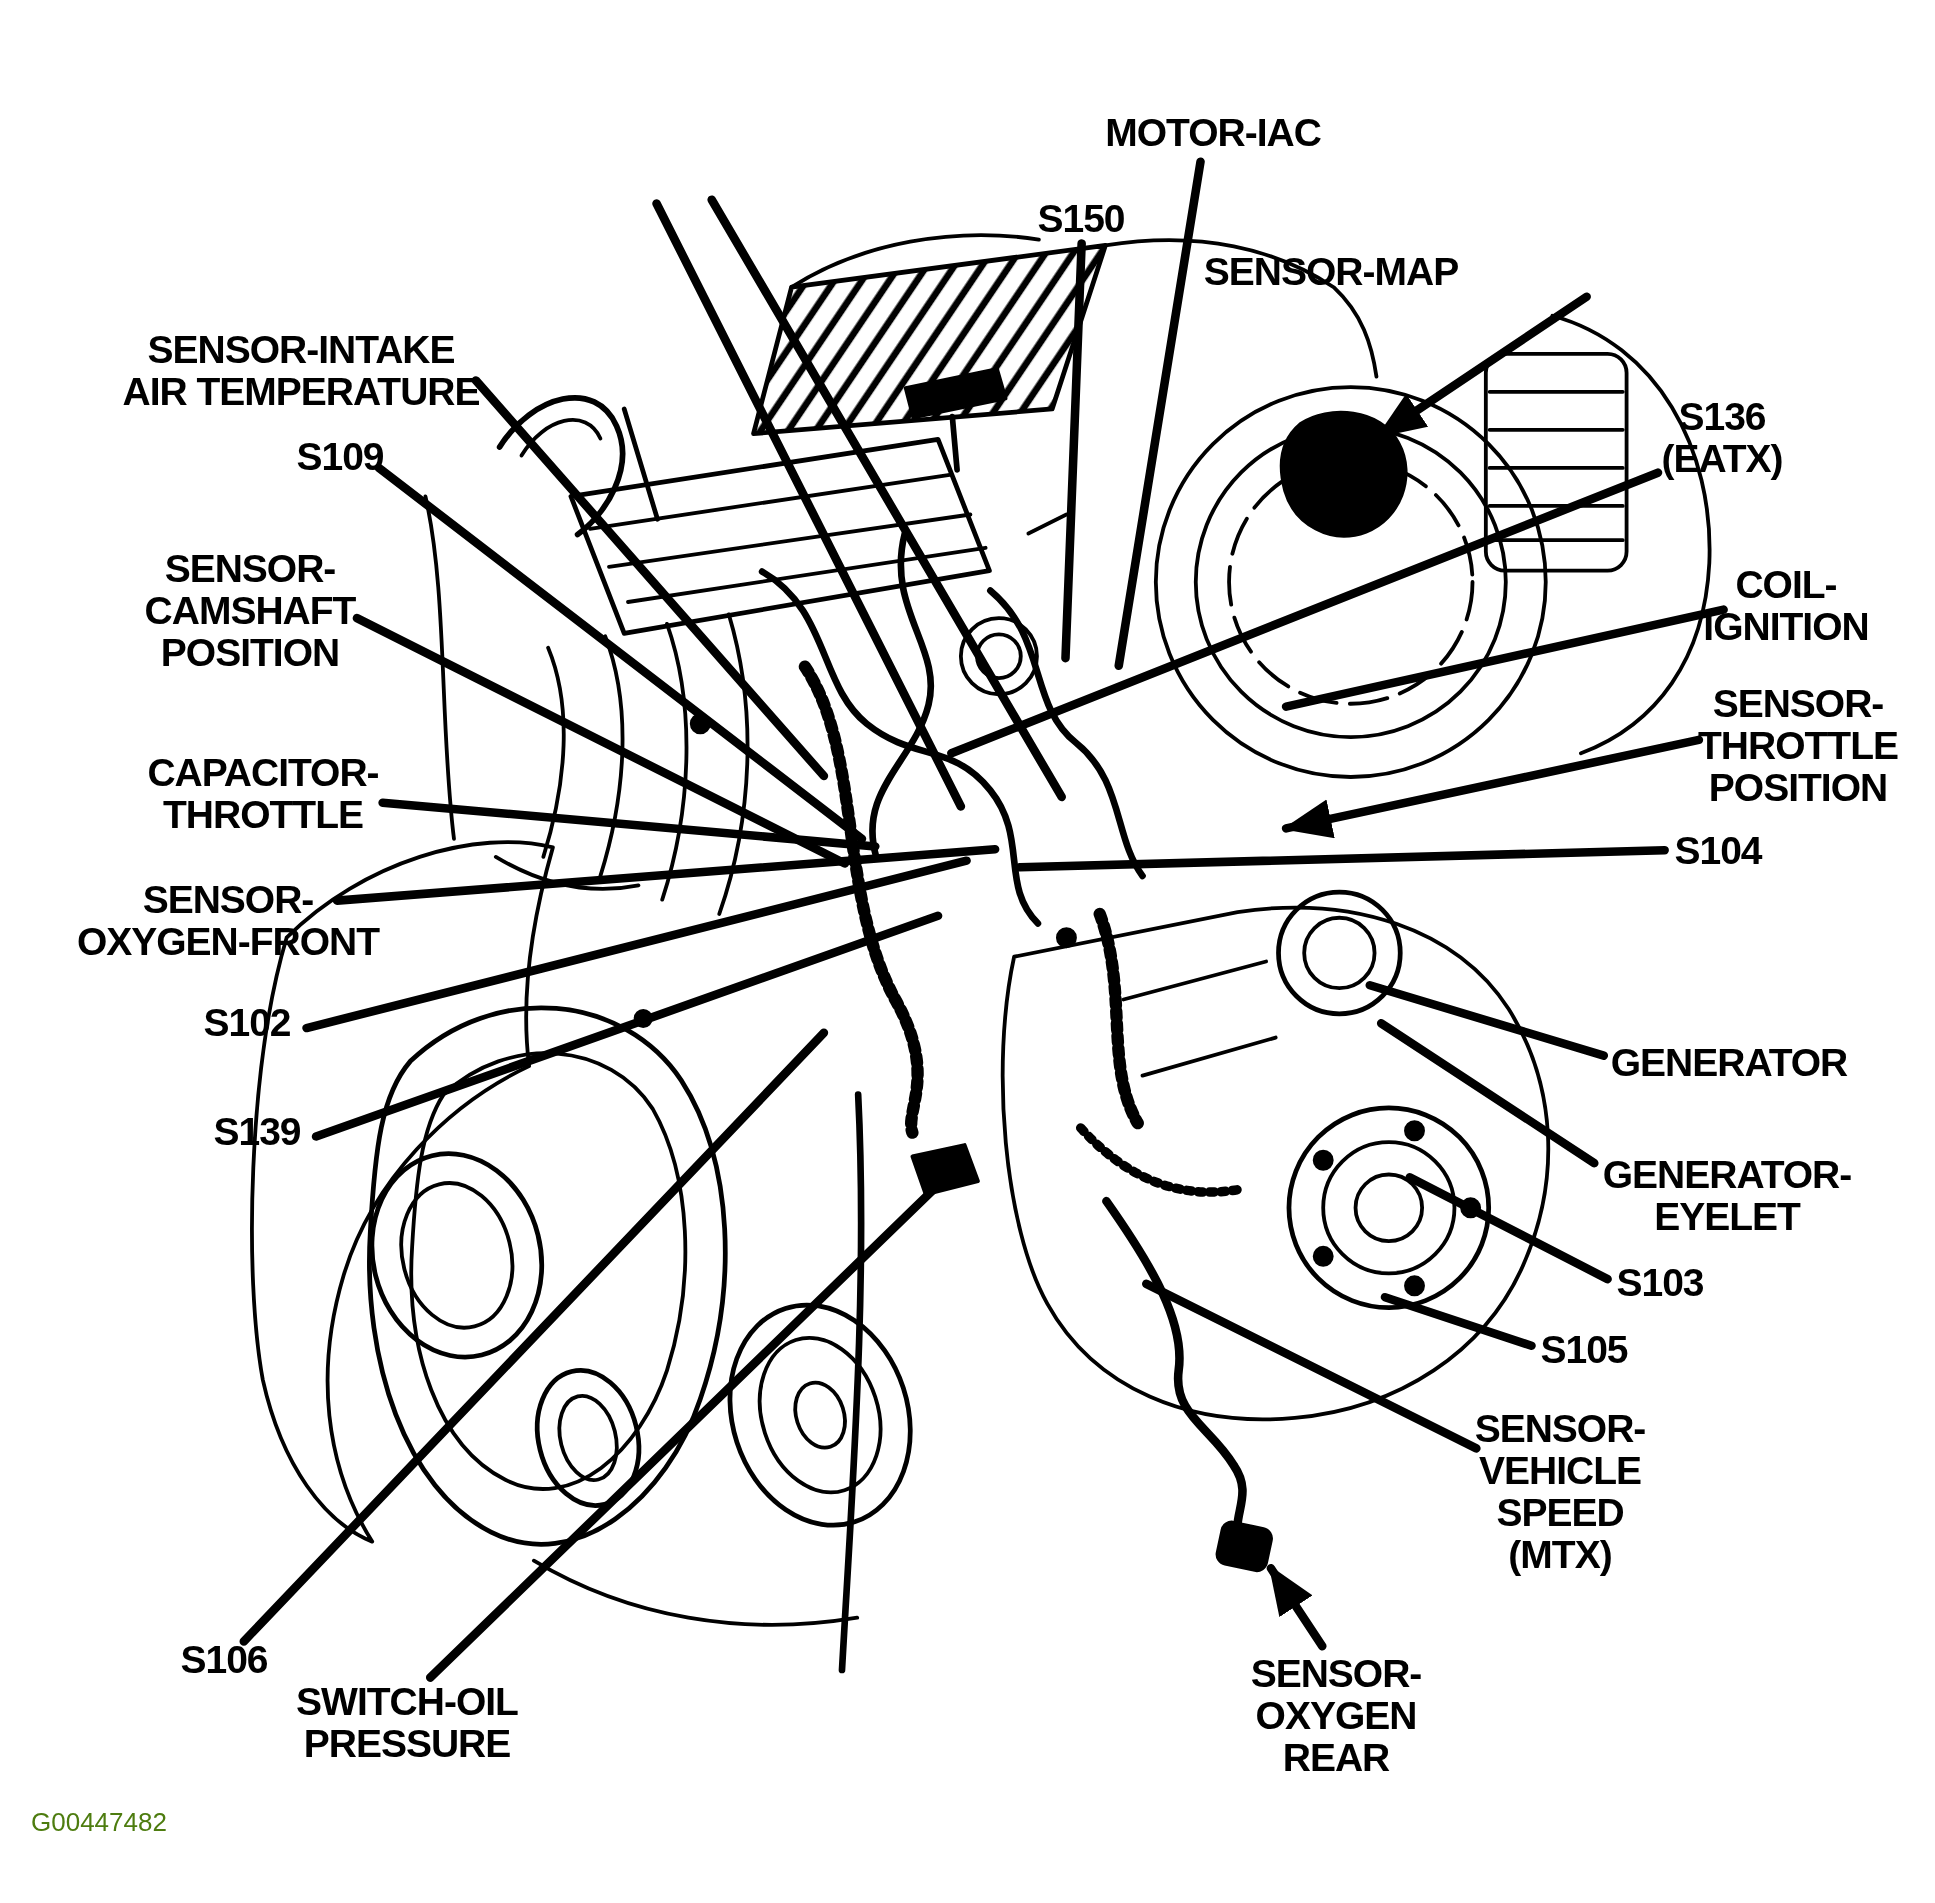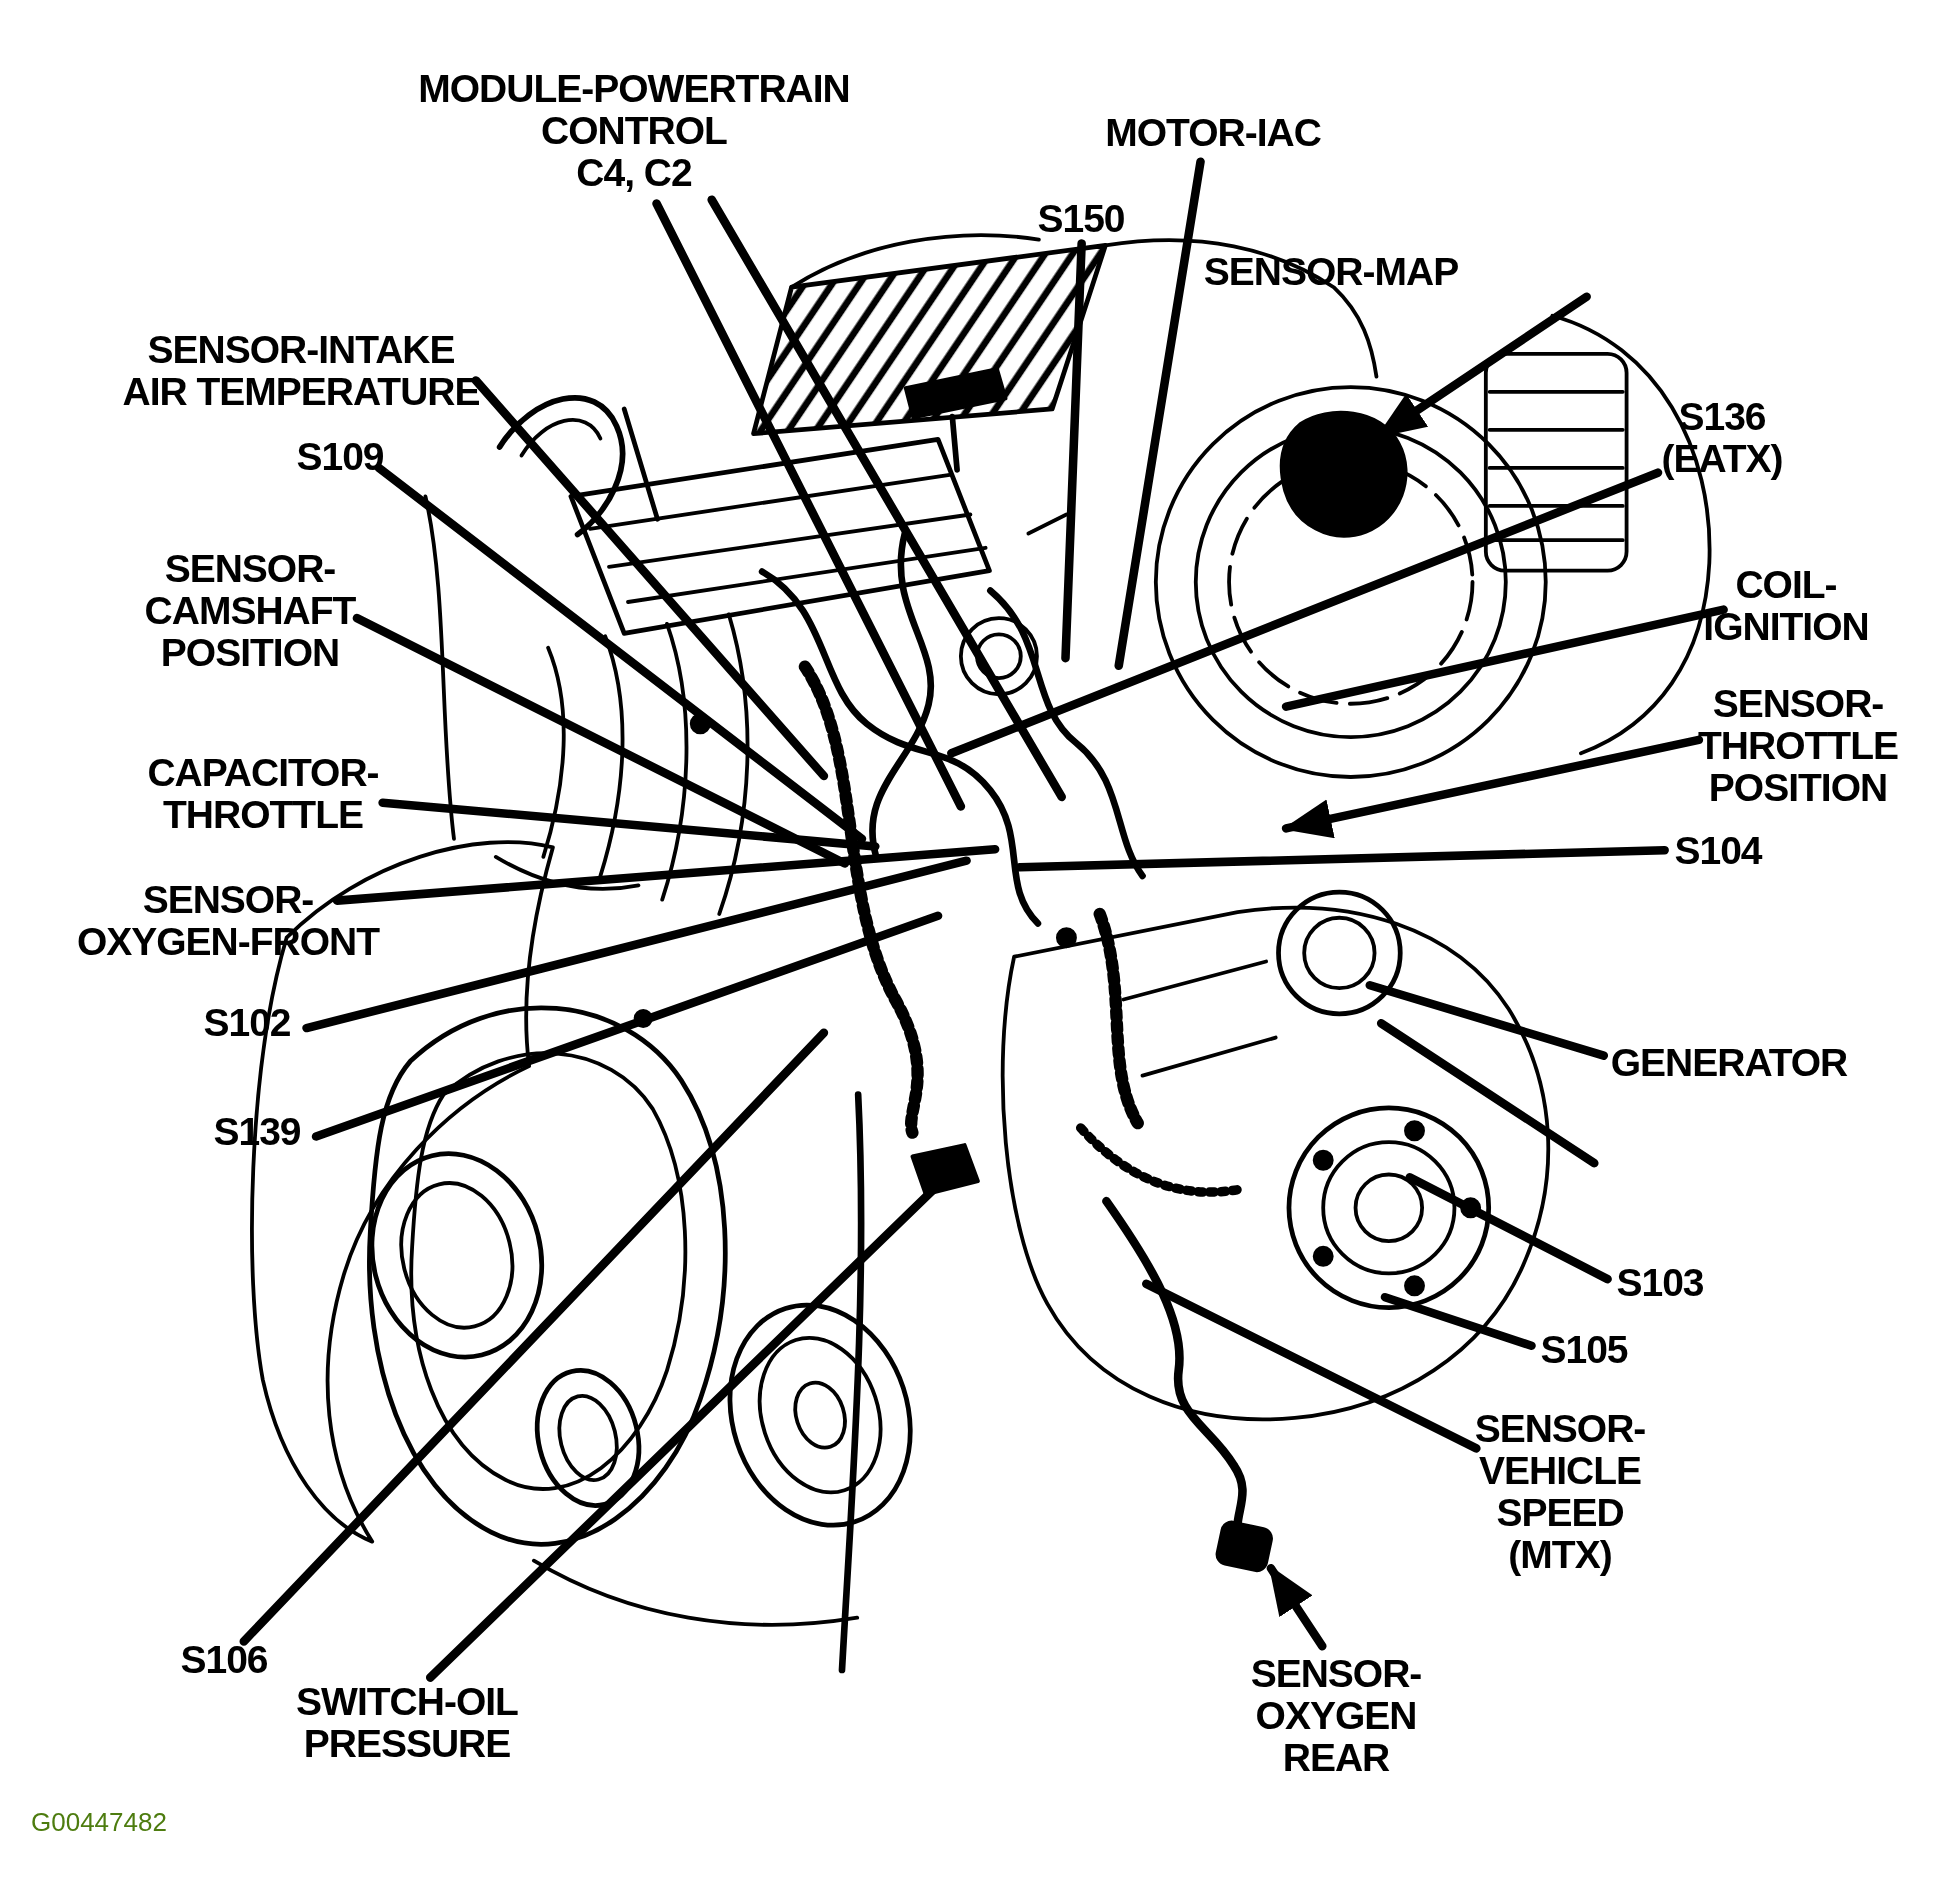--- a/index.html
+++ b/index.html
@@ -161,23 +161,20 @@
         <line x1="1676" y1="1223" x2="1452" y2="1076" stroke="#000000" stroke-width="9" stroke-linecap="round"></line>
         <line x1="1690" y1="1345" x2="1482" y2="1238" stroke="#000000" stroke-width="9" stroke-linecap="round"></line>
         <line x1="1610" y1="1415" x2="1456" y2="1364" stroke="#000000" stroke-width="9" stroke-linecap="round"></line>
         <line x1="1552" y1="1523" x2="1205" y2="1350" stroke="#000000" stroke-width="9" stroke-linecap="round"></line>
         <line x1="256" y1="1726" x2="866" y2="1086" stroke="#000000" stroke-width="9" stroke-linecap="round"></line>
         <line x1="452" y1="1764" x2="980" y2="1252" stroke="#000000" stroke-width="9" stroke-linecap="round"></line>
         <line x1="1390" y1="1731" x2="1336" y2="1649" stroke="#000000" stroke-width="9" stroke-linecap="round" marker-end="url(#arrow)"></line>
       </g>
   </svg>
 
-  <div class="callout" style="left:634px; top:68px;">MODULE-POWERTRAIN
-CONTROL
-C4, C2</div>
   <div class="callout" style="left:1213px; top:112px;">MOTOR-IAC</div>
   <div class="callout" style="left:1081px; top:198px;">S150</div>
   <div class="callout" style="left:1331px; top:251px;">SENSOR-MAP</div>
   <div class="callout" style="left:1722px; top:396px;">S136
 (EATX)</div>
   <div class="callout" style="left:301px; top:304px;margin-top:25px;">SENSOR-INTAKE
 AIR TEMPERATURE</div>
   <div class="callout" style="left:328px; top:436px;margin-left:12px;">S109</div>
   <div class="callout" style="left:250px; top:548px;">SENSOR-
 CAMSHAFT
@@ -188,20 +185,22 @@
 OXYGEN-FRONT</div>
   <div class="callout" style="left:247px; top:1002px;">S102</div>
   <div class="callout" style="left:257px; top:1111px;text-align:right;">S139</div>
   <div class="callout" style="left:1786px; top:564px;">COIL-
 IGNITION</div>
   <div class="callout" style="left:1798px; top:683px;">SENSOR-
 THROTTLE
 POSITION</div>
   <div class="callout" style="left:1718px; top:830px;">S104</div>
   <div class="callout" style="left:1729px; top:1042px;">GENERATOR</div>
+  <div class="callout" style="left:1727px; top:1154px;">GENERATOR-
+EYELET</div>
   <div class="callout" style="left:1660px; top:1262px;">S103</div>
   <div class="callout" style="left:1584px; top:1329px;">S105</div>
   <div class="callout" style="left:1560px; top:1408px;">SENSOR-
 VEHICLE
 SPEED
 (MTX)</div>
   <div class="callout" style="left:224px; top:1639px;">S106</div>
   <div class="callout" style="left:407px; top:1681px;">SWITCH-OIL
 PRESSURE</div>
   <div class="callout" style="left:1336px; top:1653px;">SENSOR-

